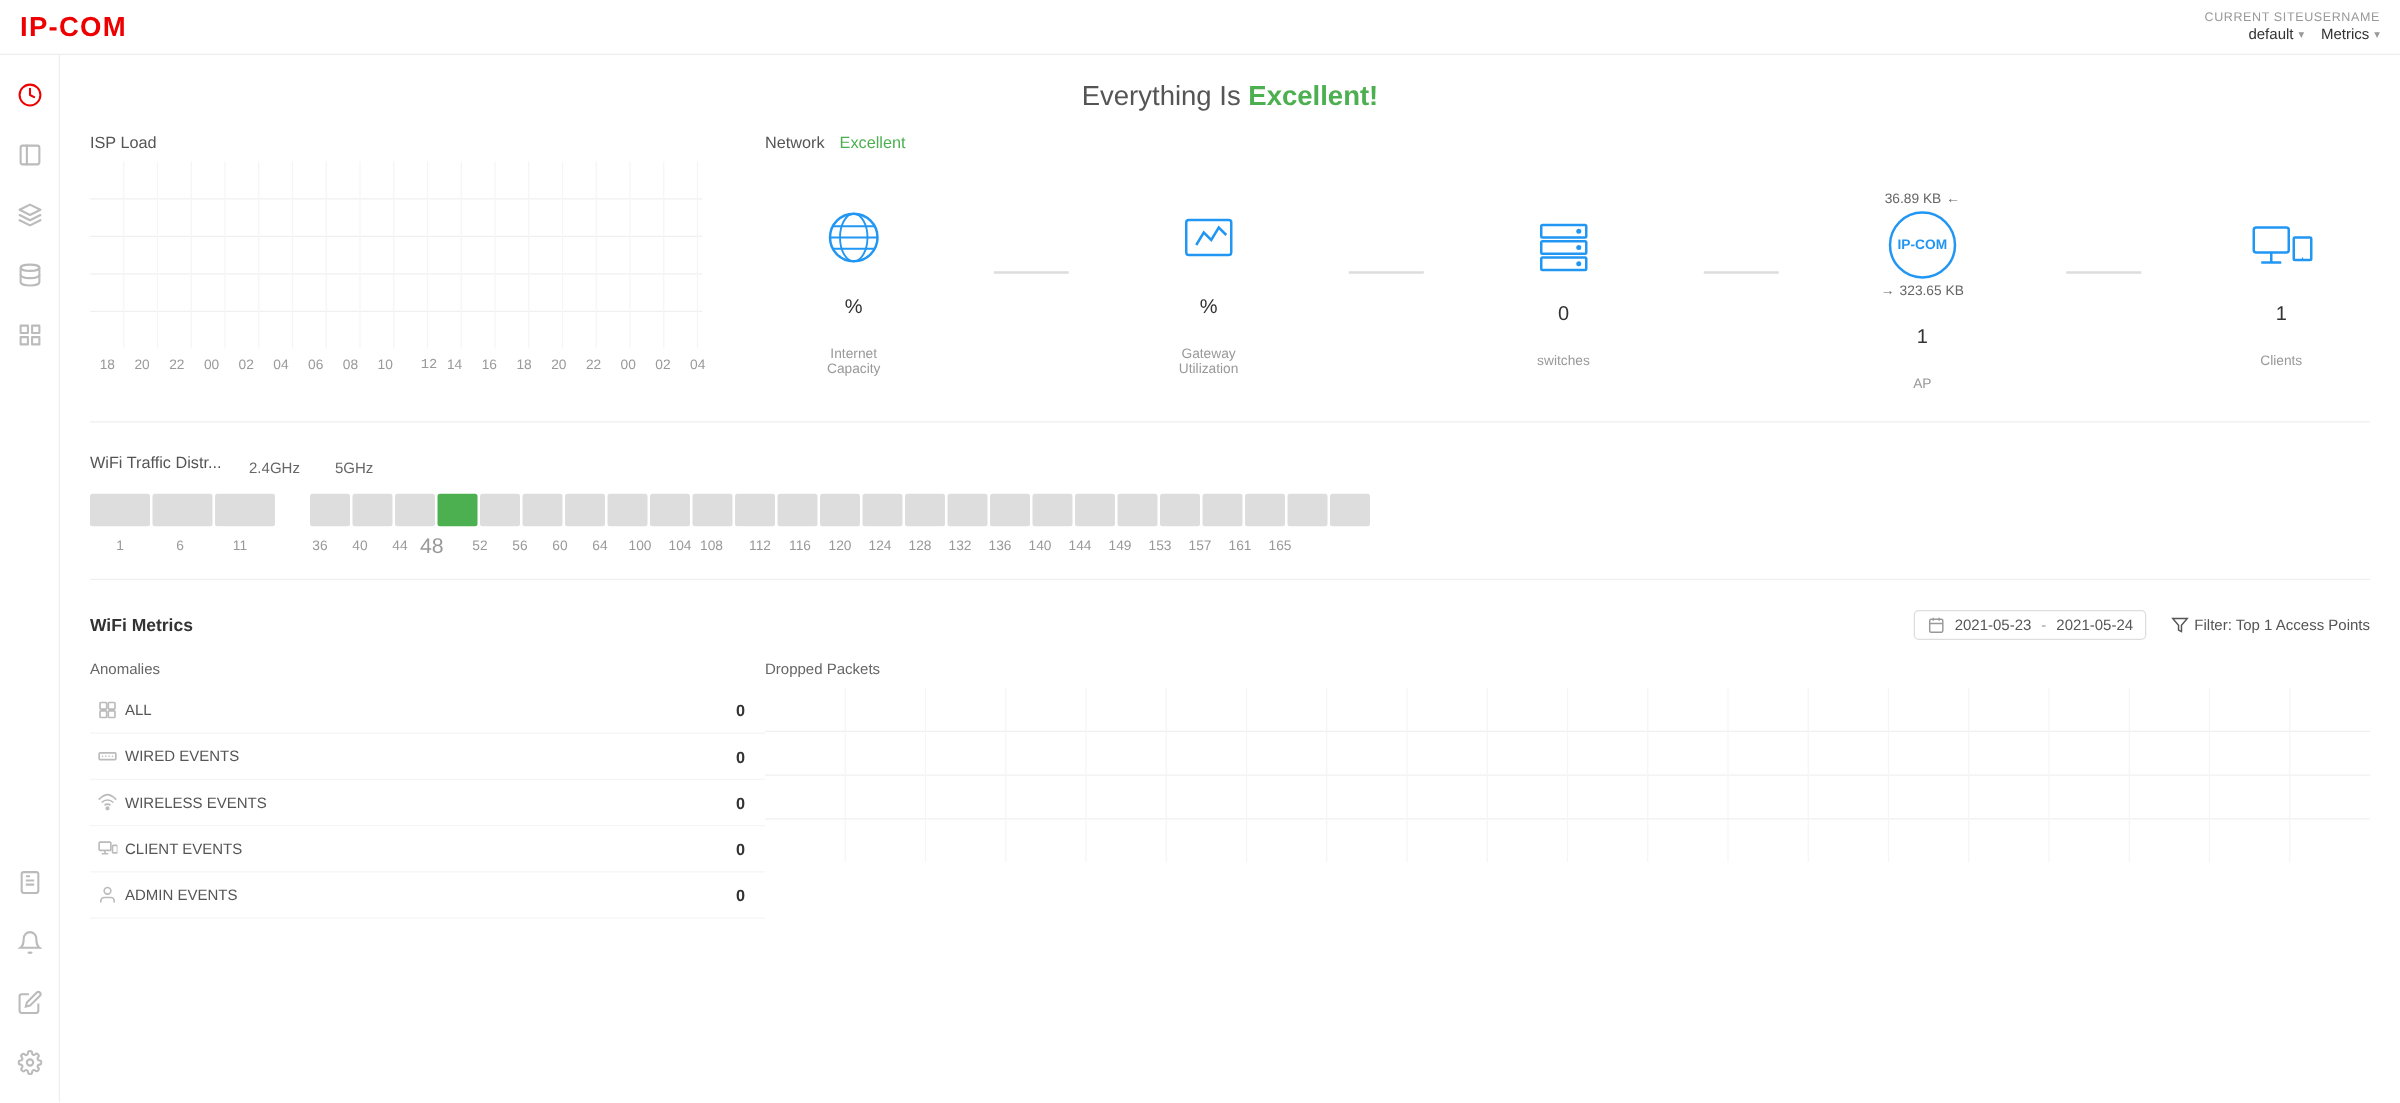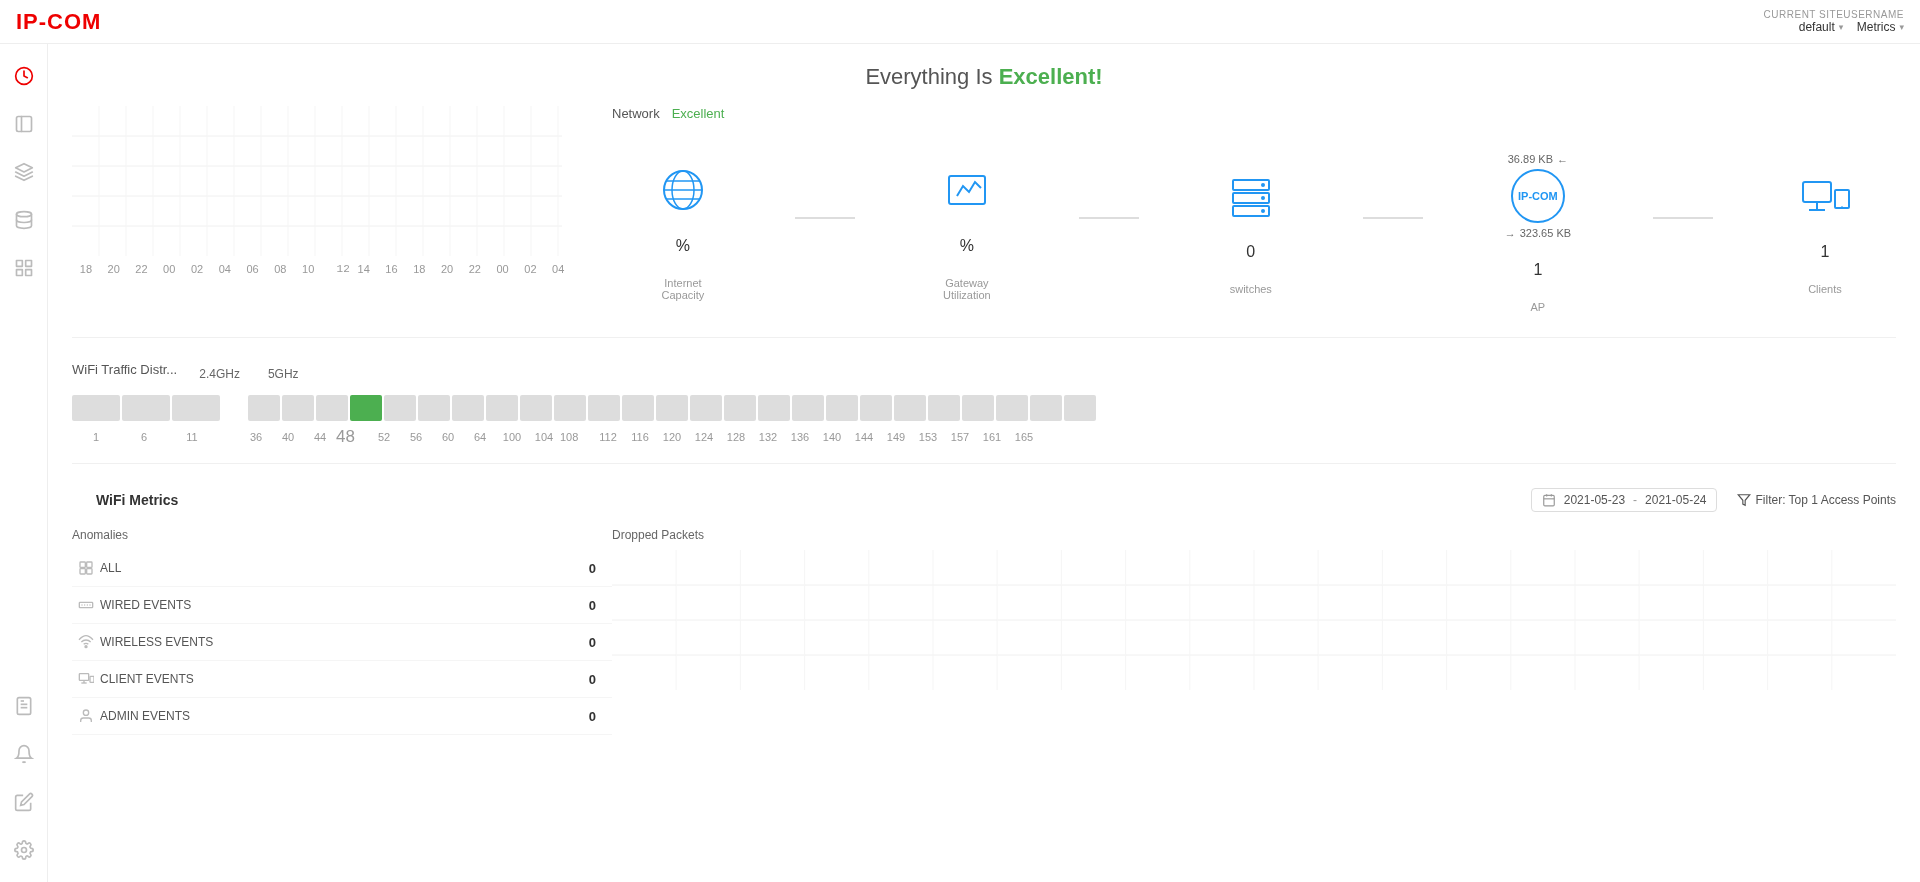--- a/index.html
+++ b/index.html
@@ -176,21 +176,20 @@
 
     
     .wifi-metrics {
       margin-top: 24px;
     }
     .wifi-metrics-header {
       display: flex;
       align-items: center;
       justify-content: space-between;
       margin-bottom: 16px;
-      margin-left: 24px;
     }
     .wifi-metrics-title { font-size: 14px; font-weight: 600; color: #333; }
     .date-filter {
       display: flex;
       align-items: center;
       gap: 8px;
       border: 1px solid #ddd;
       padding: 4px 10px;
       border-radius: 4px;
       font-size: 12px;
@@ -333,20 +332,21 @@
   <div class="main-content">
 
     <div class="headline">
       <span>Everything Is</span>
       <span class="excellent">Excellent!</span>
     </div>
 
     <div class="network-row">
 
       <div class="isp-load">
+        <div class="section-title">ISP Load</div>
         <div class="chart-container">
           <svg width="490" height="150" viewBox="0 0 490 150">
 
             <line x1="0" y1="30" x2="490" y2="30" stroke="#f0f0f0" stroke-width="1"></line>
             <line x1="0" y1="60" x2="490" y2="60" stroke="#f0f0f0" stroke-width="1"></line>
             <line x1="0" y1="90" x2="490" y2="90" stroke="#f0f0f0" stroke-width="1"></line>
             <line x1="0" y1="120" x2="490" y2="120" stroke="#f0f0f0" stroke-width="1"></line>
 
             <line x1="27" y1="0" x2="27" y2="150" stroke="#f5f5f5" stroke-width="1"></line>
             <line x1="54" y1="0" x2="54" y2="150" stroke="#f5f5f5" stroke-width="1"></line>

